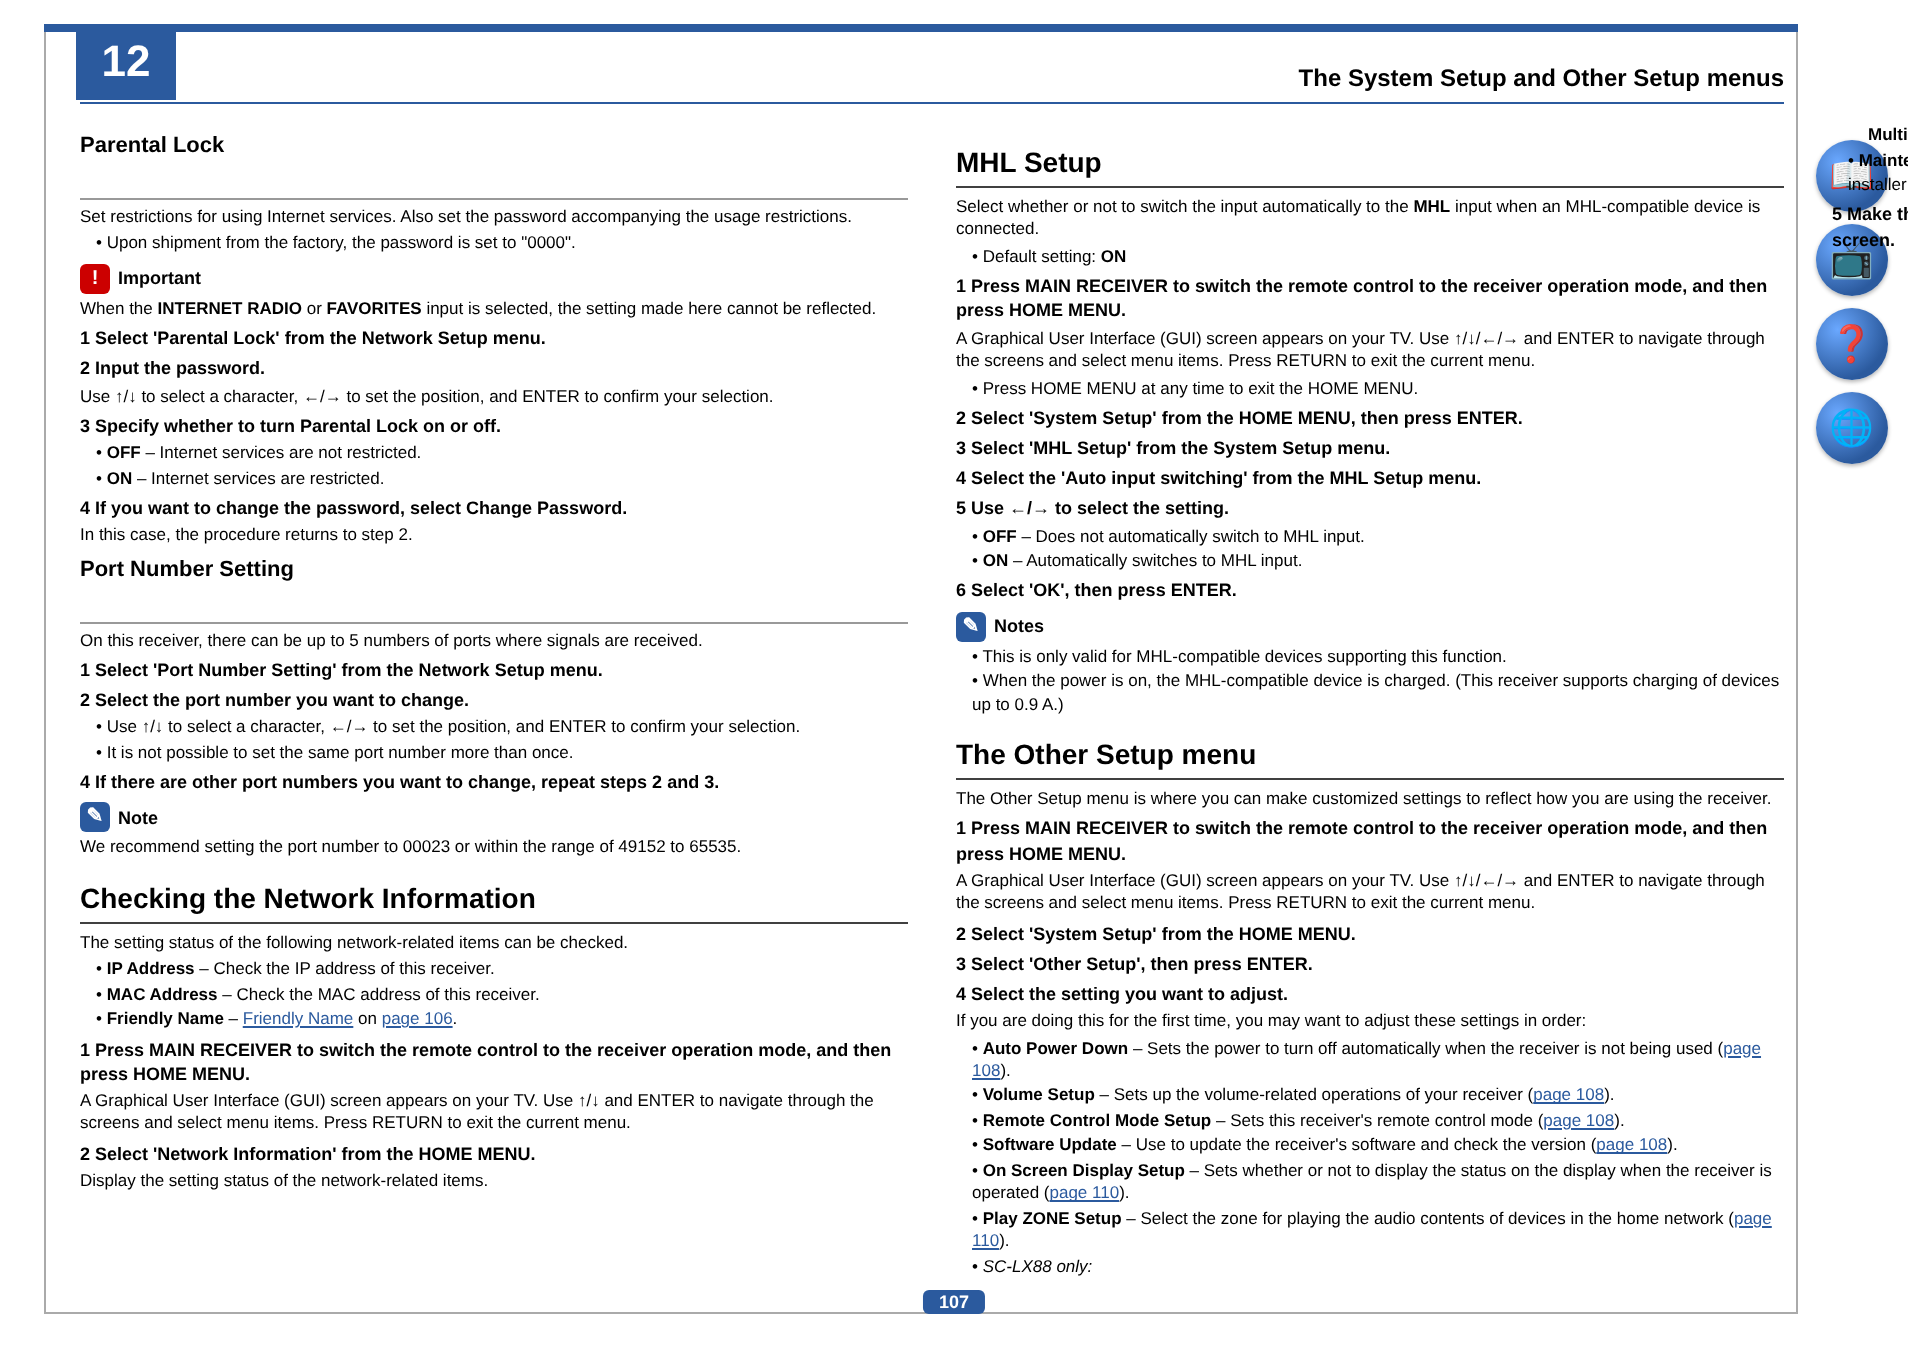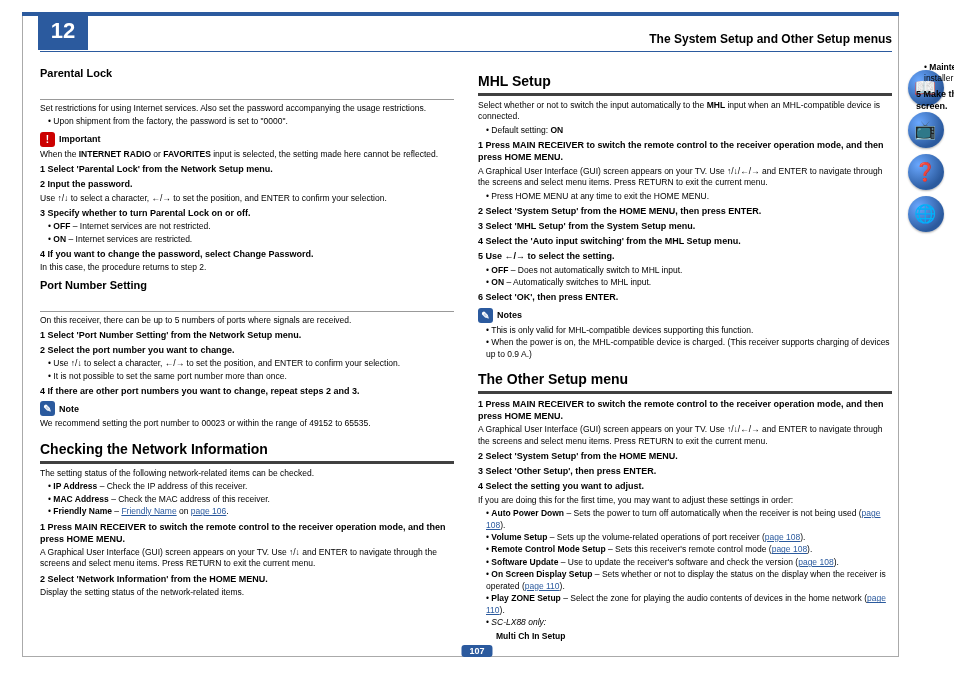--- a/index.html
+++ b/index.html
@@ -49,21 +49,21 @@
     position: absolute;
     left: 40px; right: 62px; top: 62px; bottom: 30px;
     column-count: 2;
     column-gap: 24px;
     column-fill: auto;
     line-height: 1.35;
   }
   h2.section {
     font-size: 14px;
     font-weight: bold;
-    border-bottom: 3px solid #404040;
+    border-bottom: 1px solid #404040;
     padding-bottom: 2px;
     margin-top: 10px;
     margin-bottom: 4px;
   }
   h3.sub {
     font-size: 11px;
     font-weight: bold;
     border-bottom: 1px solid #999;
     padding-bottom: 18px;
     margin-top: 4px;
@@ -219,29 +219,30 @@
   <div class="callout">
     <div class="callout-icon">✎</div>
     <span class="callout-label">Notes</span>
   </div>
   <ul class="b small">
     <li>This is only valid for MHL-compatible devices supporting this function.</li>
     <li>When the power is on, the MHL-compatible device is charged. (This receiver supports charging of devices up to 0.9 A.)</li>
   </ul>
 
   <h2 class="section">The Other Setup menu</h2>
+  <p class="small">The Other Setup menu is where you can make customized settings to reflect how you are using the receiver.</p>
   <p class="step">1   Press MAIN RECEIVER to switch the remote control to the receiver operation mode, and then press HOME MENU.</p>
   <p class="small">A Graphical User Interface (GUI) screen appears on your TV. Use ↑/↓/←/→ and ENTER to navigate through the screens and select menu items. Press RETURN to exit the current menu.</p>
   <p class="step">2   Select 'System Setup' from the HOME MENU.</p>
   <p class="step">3   Select 'Other Setup', then press ENTER.</p>
   <p class="step">4   Select the setting you want to adjust.</p>
   <p class="small">If you are doing this for the first time, you may want to adjust these settings in order:</p>
   <ul class="b small" id="other-items">
       <li><b>Auto Power Down</b><span> – Sets the power to turn off automatically when the receiver is not being used (</span><a class="pg">page 108</a><span>).</span></li>
-      <li><b>Volume Setup</b><span> – Sets up the volume-related operations of port receiver (</span><a class="pg">page 108</a><span>).</span></li>
+      <li><b>Volume Setup</b><span> – Sets up the volume-related operations of your receiver (</span><a class="pg">page 108</a><span>).</span></li>
       <li><b>Remote Control Mode Setup</b><span> – Sets this receiver's remote control mode (</span><a class="pg">page 108</a><span>).</span></li>
       <li><b>Software Update</b><span> – Use to update the receiver's software and check the version (</span><a class="pg">page 108</a><span>).</span></li>
       <li><b>On Screen Display Setup</b><span> – Sets whether or not to display the status on the display when the receiver is operated (</span><a class="pg">page 110</a><span>).</span></li>
       <li><b>Play ZONE Setup</b><span> – Select the zone for playing the audio contents of devices in the home network (</span><a class="pg">page 110</a><span>).</span></li>
     </ul>
   <ul class="b small">
       <li><i>SC-LX88 only:</i></li>
     </ul>
   <p class="small" style="padding-left:18px">
     <b>Multi Ch In Setup</b>

